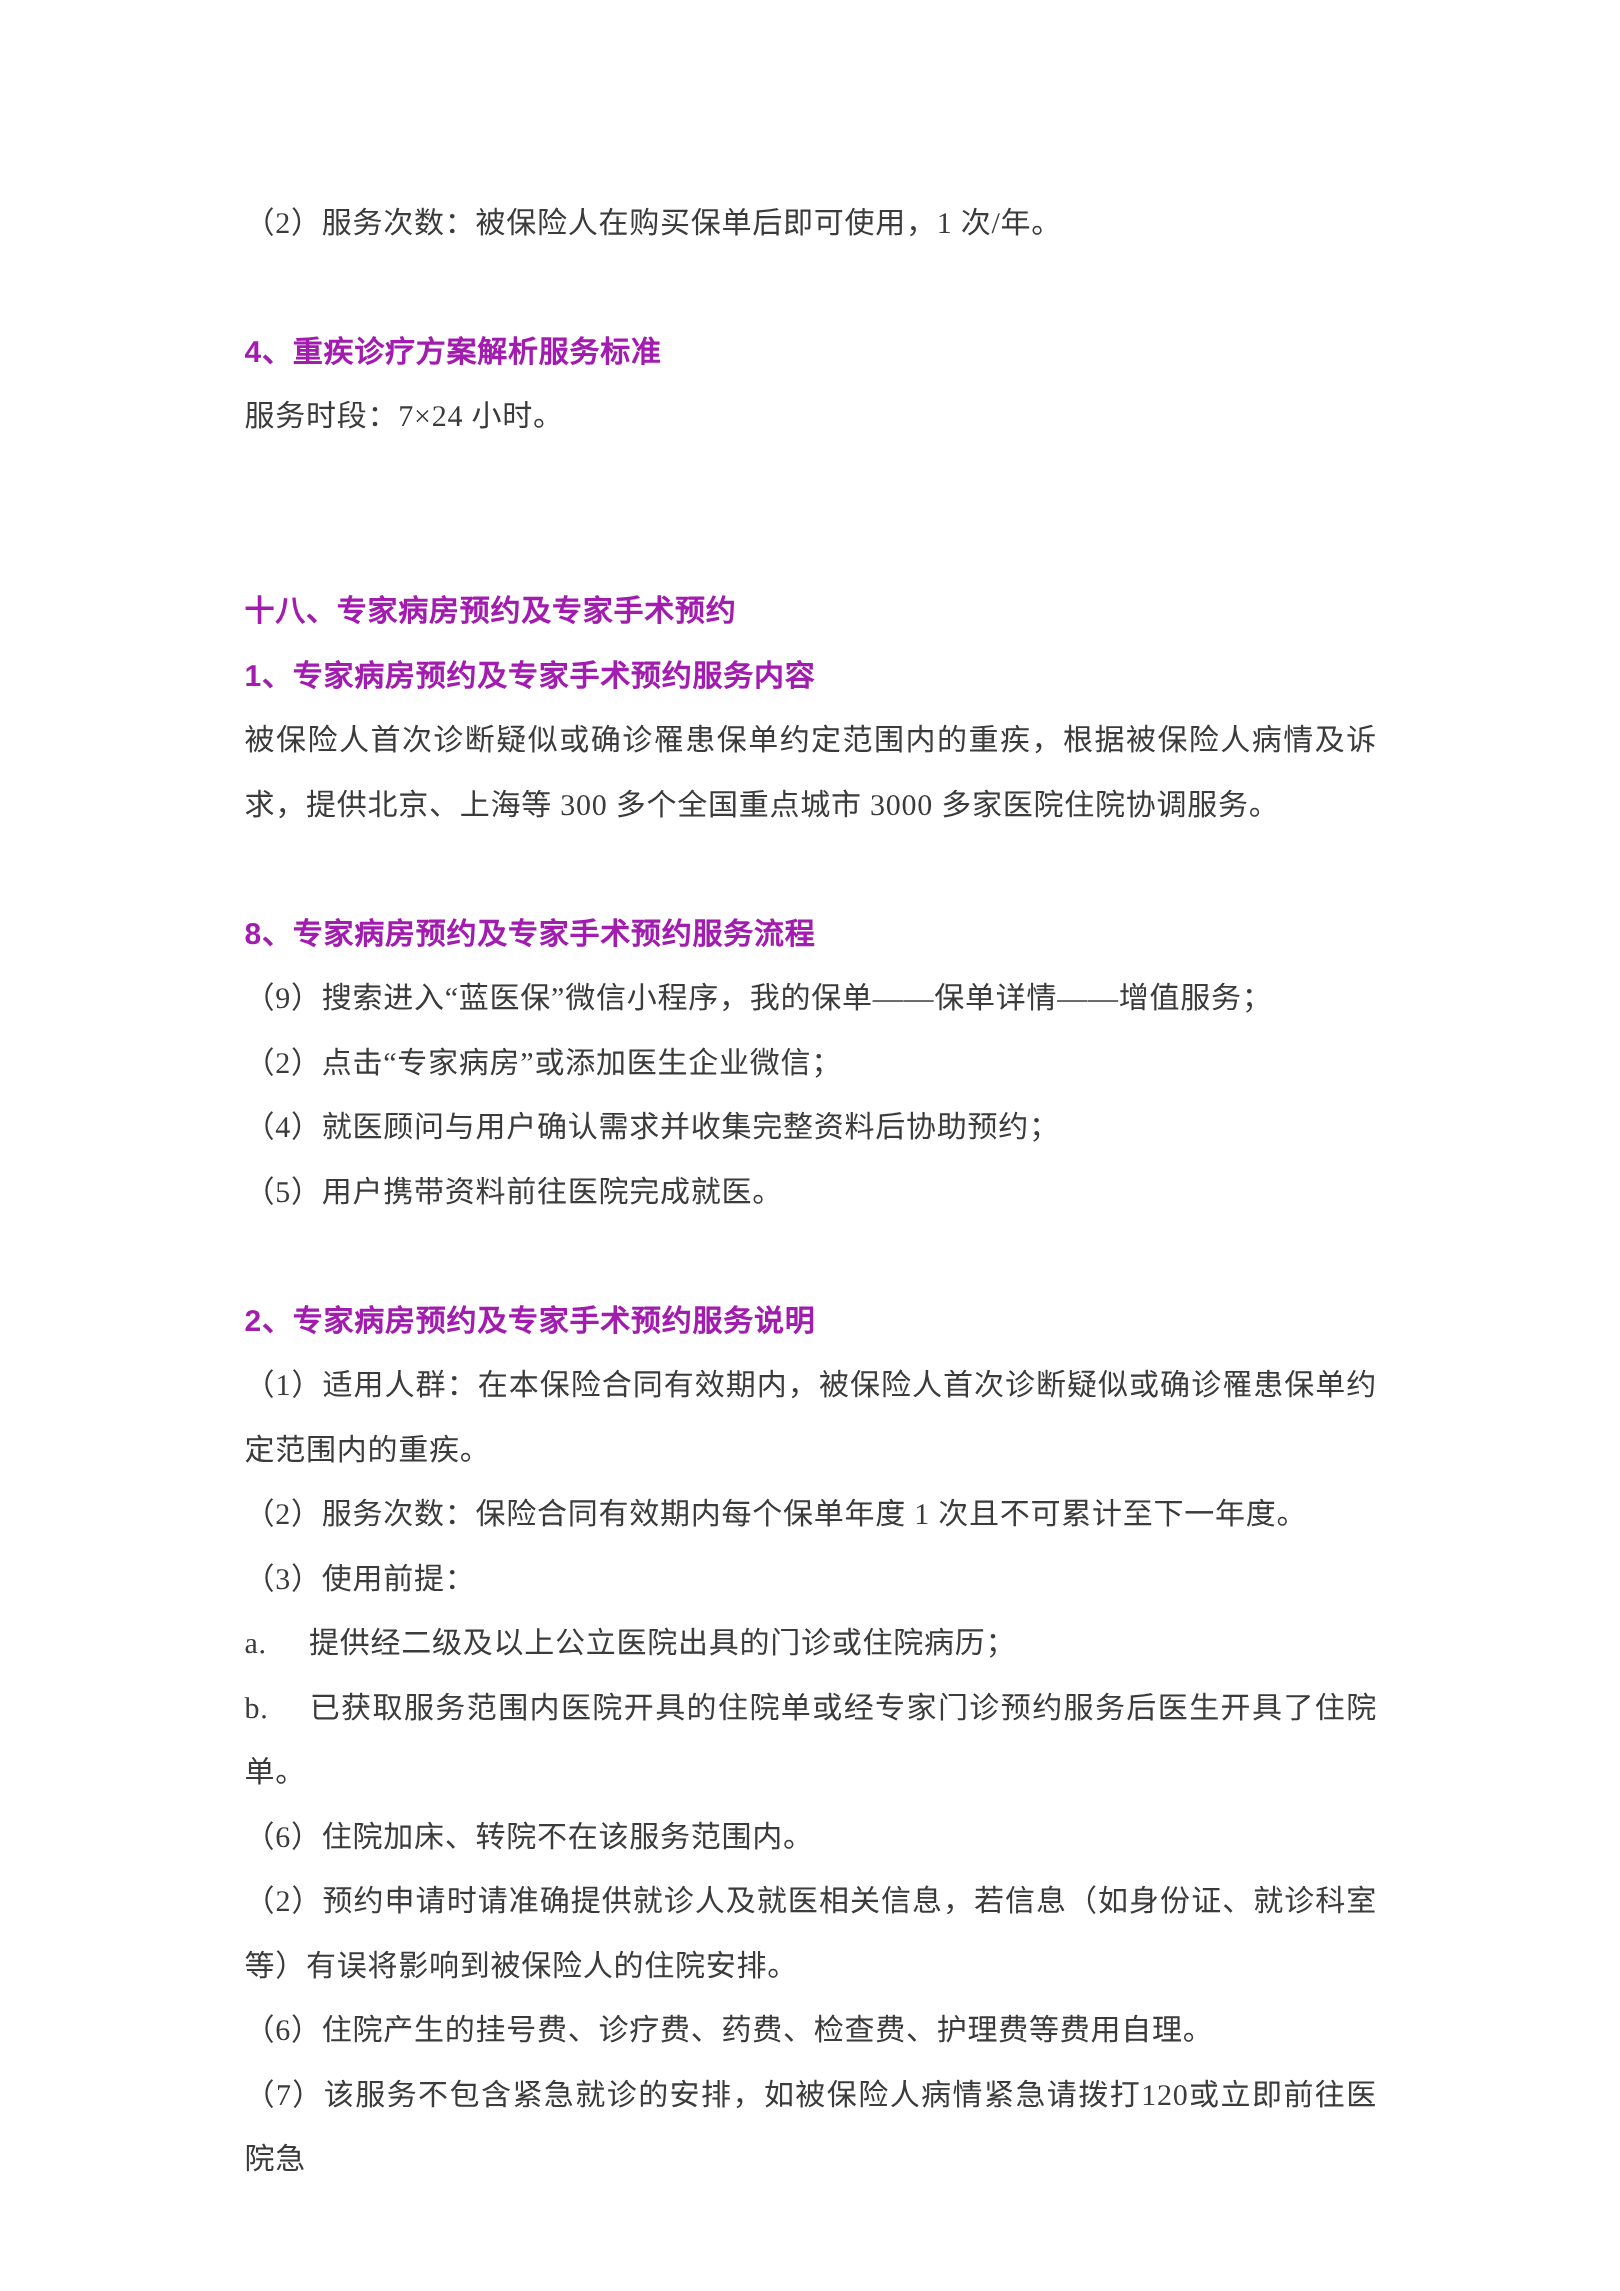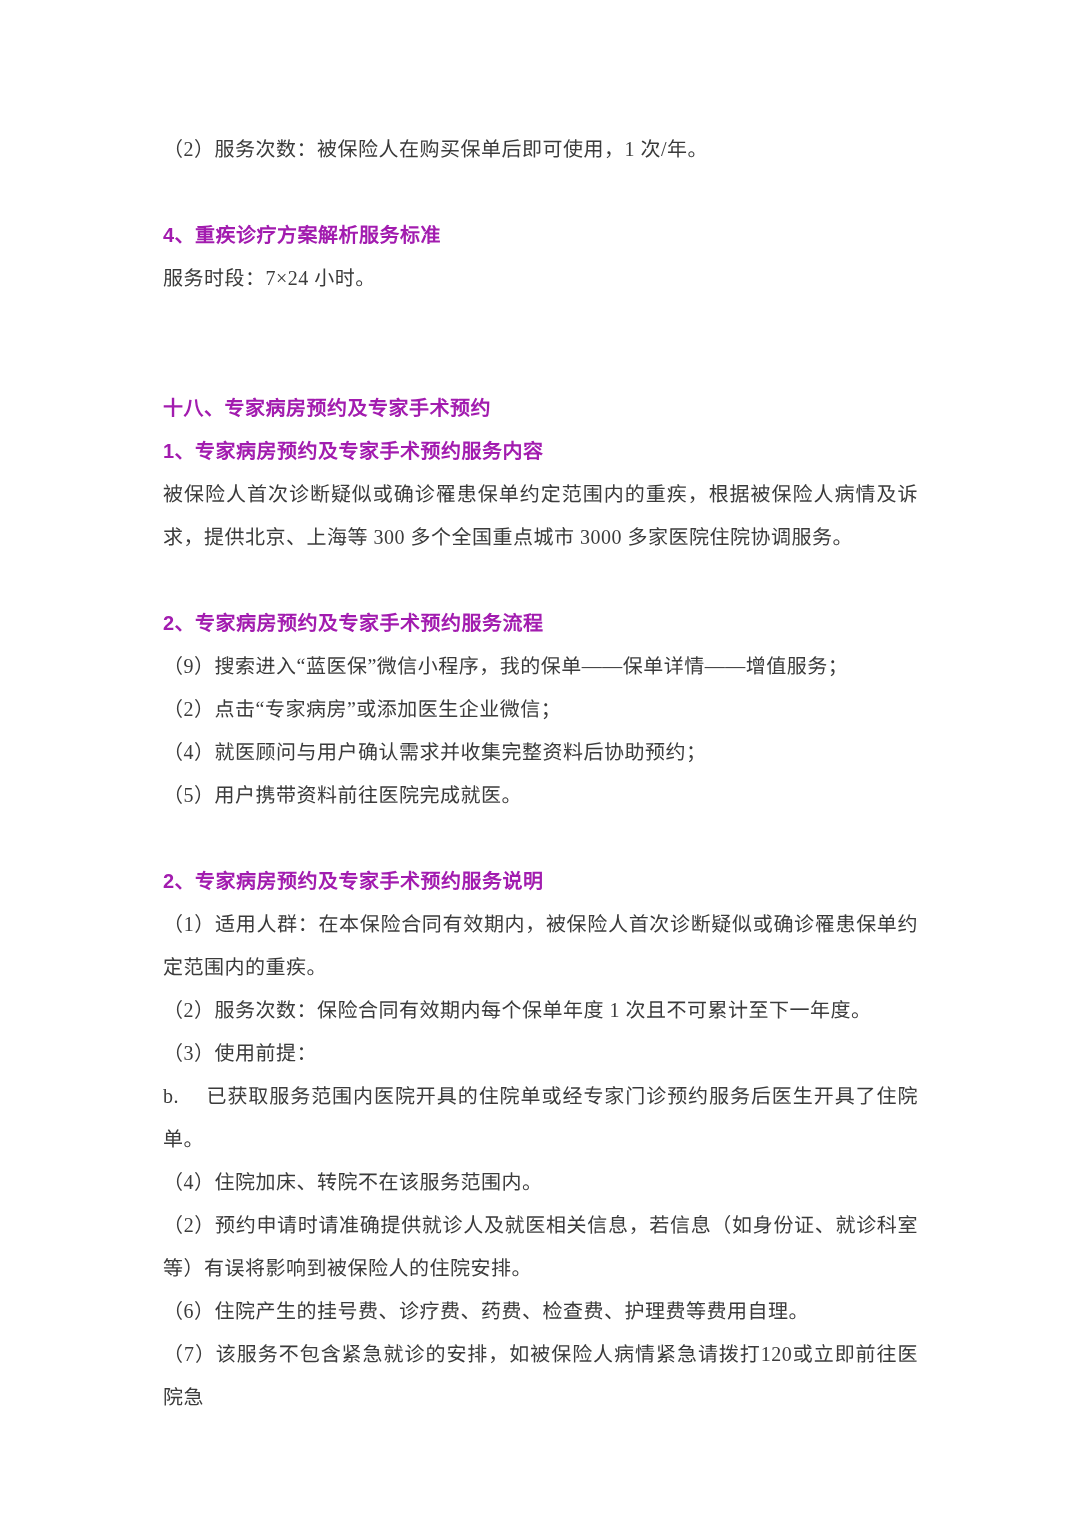--- a/index.html
+++ b/index.html
@@ -49,35 +49,38 @@
   <p class="block heading sp-1">4、重疾诊疗方案解析服务标准</p>
 
   <p class="block">服务时段：7×24 小时。</p>
 
   <p class="block heading sp-2">十八、专家病房预约及专家手术预约</p>
 
   <p class="block heading">1、专家病房预约及专家手术预约服务内容</p>
 
   <p class="block">被保险人首次诊断疑似或确诊罹患保单约定范围内的重疾，根据被保险人病情及诉求，提供北京、上海等 300 多个全国重点城市 3000 多家医院住院协调服务。</p>
 
-  <p class="block heading sp-1">2、专家病房预约及专家手术预约服务流程</p>
+  <p class="block heading sp-1">8、专家病房预约及专家手术预约服务流程</p>
 
   <p class="block">（9）搜索进入“蓝医保”微信小程序，我的保单——保单详情——增值服务；</p>
   <p class="block">（2）点击“专家病房”或添加医生企业微信；</p>
   <p class="block">（4）就医顾问与用户确认需求并收集完整资料后协助预约；</p>
   <p class="block">（5）用户携带资料前往医院完成就医。</p>
 
   <p class="block heading sp-1">2、专家病房预约及专家手术预约服务说明</p>
 
   <p class="block">（1）适用人群：在本保险合同有效期内，被保险人首次诊断疑似或确诊罹患保单约定范围内的重疾。</p>
   <p class="block">（2）服务次数：保险合同有效期内每个保单年度 1 次且不可累计至下一年度。</p>
   <p class="block">（3）使用前提：</p>
 
   <p class="block lettered">
+    <span class="marker">a.</span><span>提供经二级及以上公立医院出具的门诊或住院病历；</span>
+  </p>
+  <p class="block lettered">
     <span class="marker">b.</span><span>已获取服务范围内医院开具的住院单或经专家门诊预约服务后医生开具了住院单。</span>
   </p>
 
-  <p class="block">（4）住院加床、转院不在该服务范围内。</p>
+  <p class="block">（6）住院加床、转院不在该服务范围内。</p>
   <p class="block">（2）预约申请时请准确提供就诊人及就医相关信息，若信息（如身份证、就诊科室等）有误将影响到被保险人的住院安排。</p>
   <p class="block">（6）住院产生的挂号费、诊疗费、药费、检查费、护理费等费用自理。</p>
   <p class="block">（7）该服务不包含紧急就诊的安排，如被保险人病情紧急请拨打120或立即前往医院急</p>
 
 </div>
 
 </body></html>

